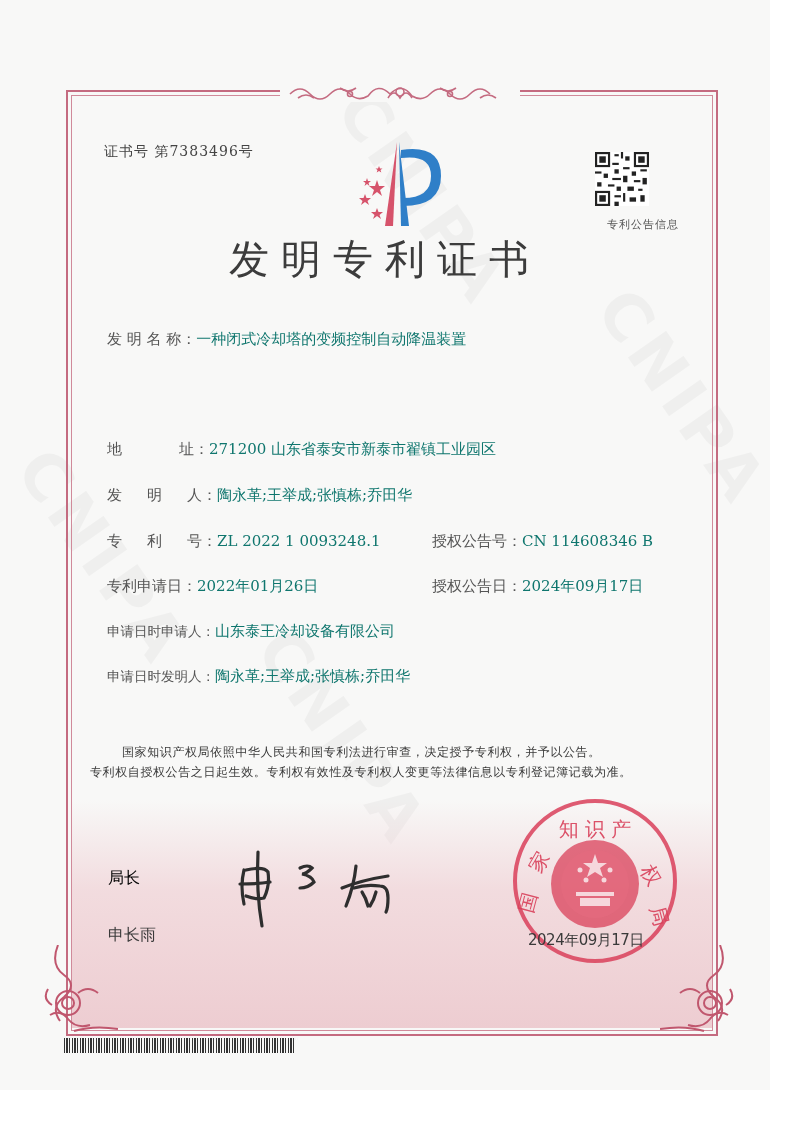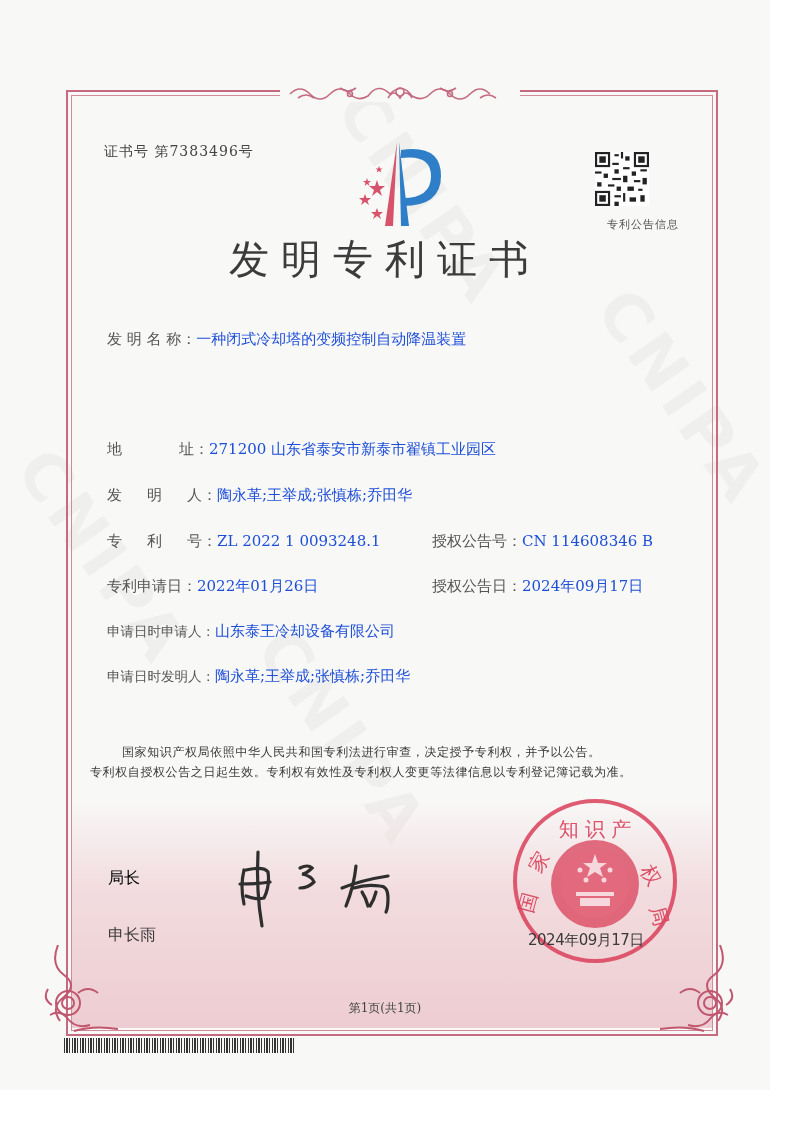--- a/index.html
+++ b/index.html
@@ -37,21 +37,21 @@
   .qr { position: absolute; left: 595px; top: 152px; width: 54px; height: 54px; }
   .qr-caption { position: absolute; left: 580px; top: 217px; font-size: 11px; color: #555; letter-spacing: 1px; margin-left: 27px; }
   .title {
     position: absolute; left: 0; width: 770px; top: 232px; text-align: center;
     font-family: "DejaVu Sans", "Liberation Sans", sans-serif;
     font-size: 40px; letter-spacing: 12px; color: #3c3c3c; font-weight: normal;
   }
 
   .field { position: absolute; left: 107px; font-size: 15px; color: #444; white-space: nowrap; }
   .field .lbl { display: inline-block; color: #555; }
-  .field .val { color: #1d4ed8; }
+  .field .val { color: #0f766e; }
   .field.right { left: 432px; }
 
   .notice {
     position: absolute; left: 90px; width: 600px; font-size: 12px; color: #3a3a3a; letter-spacing: 0.6px;
   }
 
   .director-title { position: absolute; left: 108px; top: 868px; font-family: Liberation Sans, sans-serif; font-size: 16px; color: #000000; }
   .director-name  { position: absolute; left: 108px; top: 896px; font-family: "DejaVu Sans", sans-serif; font-size: 16px; color: #3a3a3a; margin-top: 29px; }
   .signature { position: absolute; left: 230px; top: 848px; width: 180px; height: 80px; }
 
@@ -243,15 +243,14 @@
         <rect x="70" y="102" width="30" height="8"></rect>
     </g>
     <text x="85" y="40" text-anchor="middle" fill="#d9405a" font-family="DejaVu Sans, sans-serif" font-size="20" opacity="0.9">知 识 产</text>
     <text x="30" y="78" fill="#d9405a" font-family="DejaVu Sans, sans-serif" font-size="20" opacity="0.9" transform="rotate(-60 30 78)">家</text>
     <text x="22" y="118" fill="#d9405a" font-family="DejaVu Sans, sans-serif" font-size="20" opacity="0.9" transform="rotate(-75 22 118)">国</text>
     <text x="130" y="74" fill="#d9405a" font-family="DejaVu Sans, sans-serif" font-size="20" opacity="0.9" transform="rotate(60 130 74)">权</text>
     <text x="140" y="112" fill="#d9405a" font-family="DejaVu Sans, sans-serif" font-size="20" opacity="0.9" transform="rotate(75 140 112)">局</text>
   </svg>
   <div class="seal-date">2024年09月17日</div>
 
-  <div class="page-no">第1页(共1页)</div>
   <div class="barcode"></div>
 </div>
 
 </body></html>

